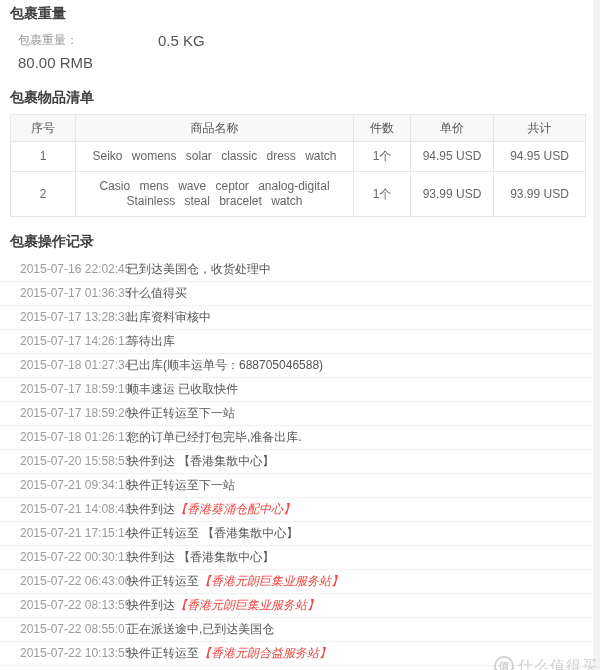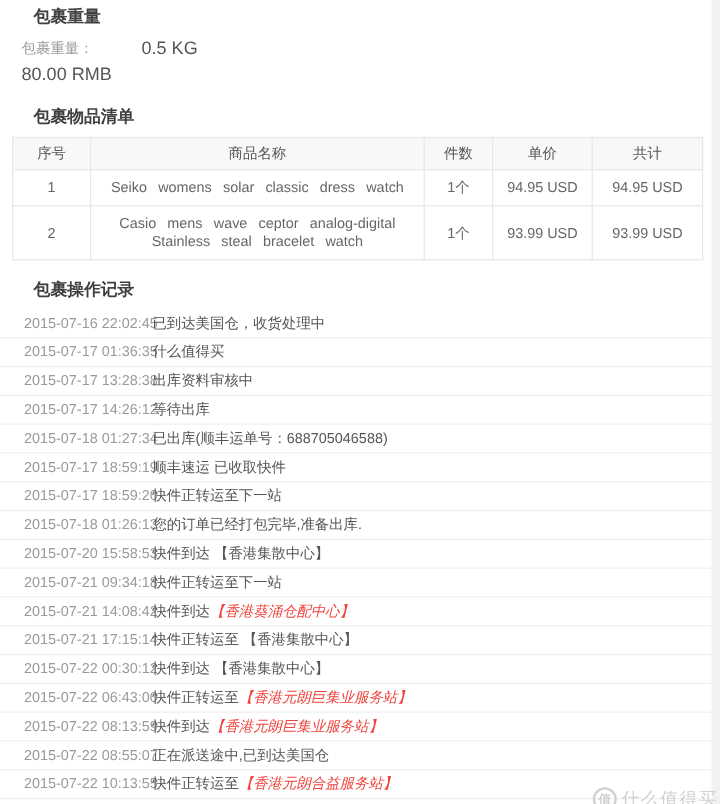--- a/index.html
+++ b/index.html
@@ -10,29 +10,29 @@
   }
   .page {
     position:relative; width:600px; height:670px; overflow:hidden; background:#fff;
   }
   .edge-strip {
     position:absolute; top:0; right:0; width:7px; height:100%;
     background:#f2f2f2;
   }
   h2.section-title {
     font-size:14px; line-height:16px; font-weight:bold;
-    color:var(--title-color); margin-left:28px;
+    color:var(--title-color); margin-left:10px;
   }
   #title-weight { margin-top:5px; }
   #title-items  { margin-top:16px; }
   #title-records{ margin-top:16px; }
 
   
   .kv-rows { margin:8px 0 0 18px; }
-  .kv-row { height:22px; display:flex; align-items:center; }
+  .kv-row { height:22px; display:flex; align-items:center;gap:40px; }
   .kv-label { color:var(--label-gray); font-size:12px; width:100px; }
   .kv-value { color:var(--text-dark); font-size:15px; }
 
   
   table.items-table {
     margin:9px 0 0 10px; width:575px; border-collapse:collapse;
     table-layout:fixed;
   }
   .items-table col.c-no    { width:65px; }
   .items-table col.c-name  { width:278px; }

